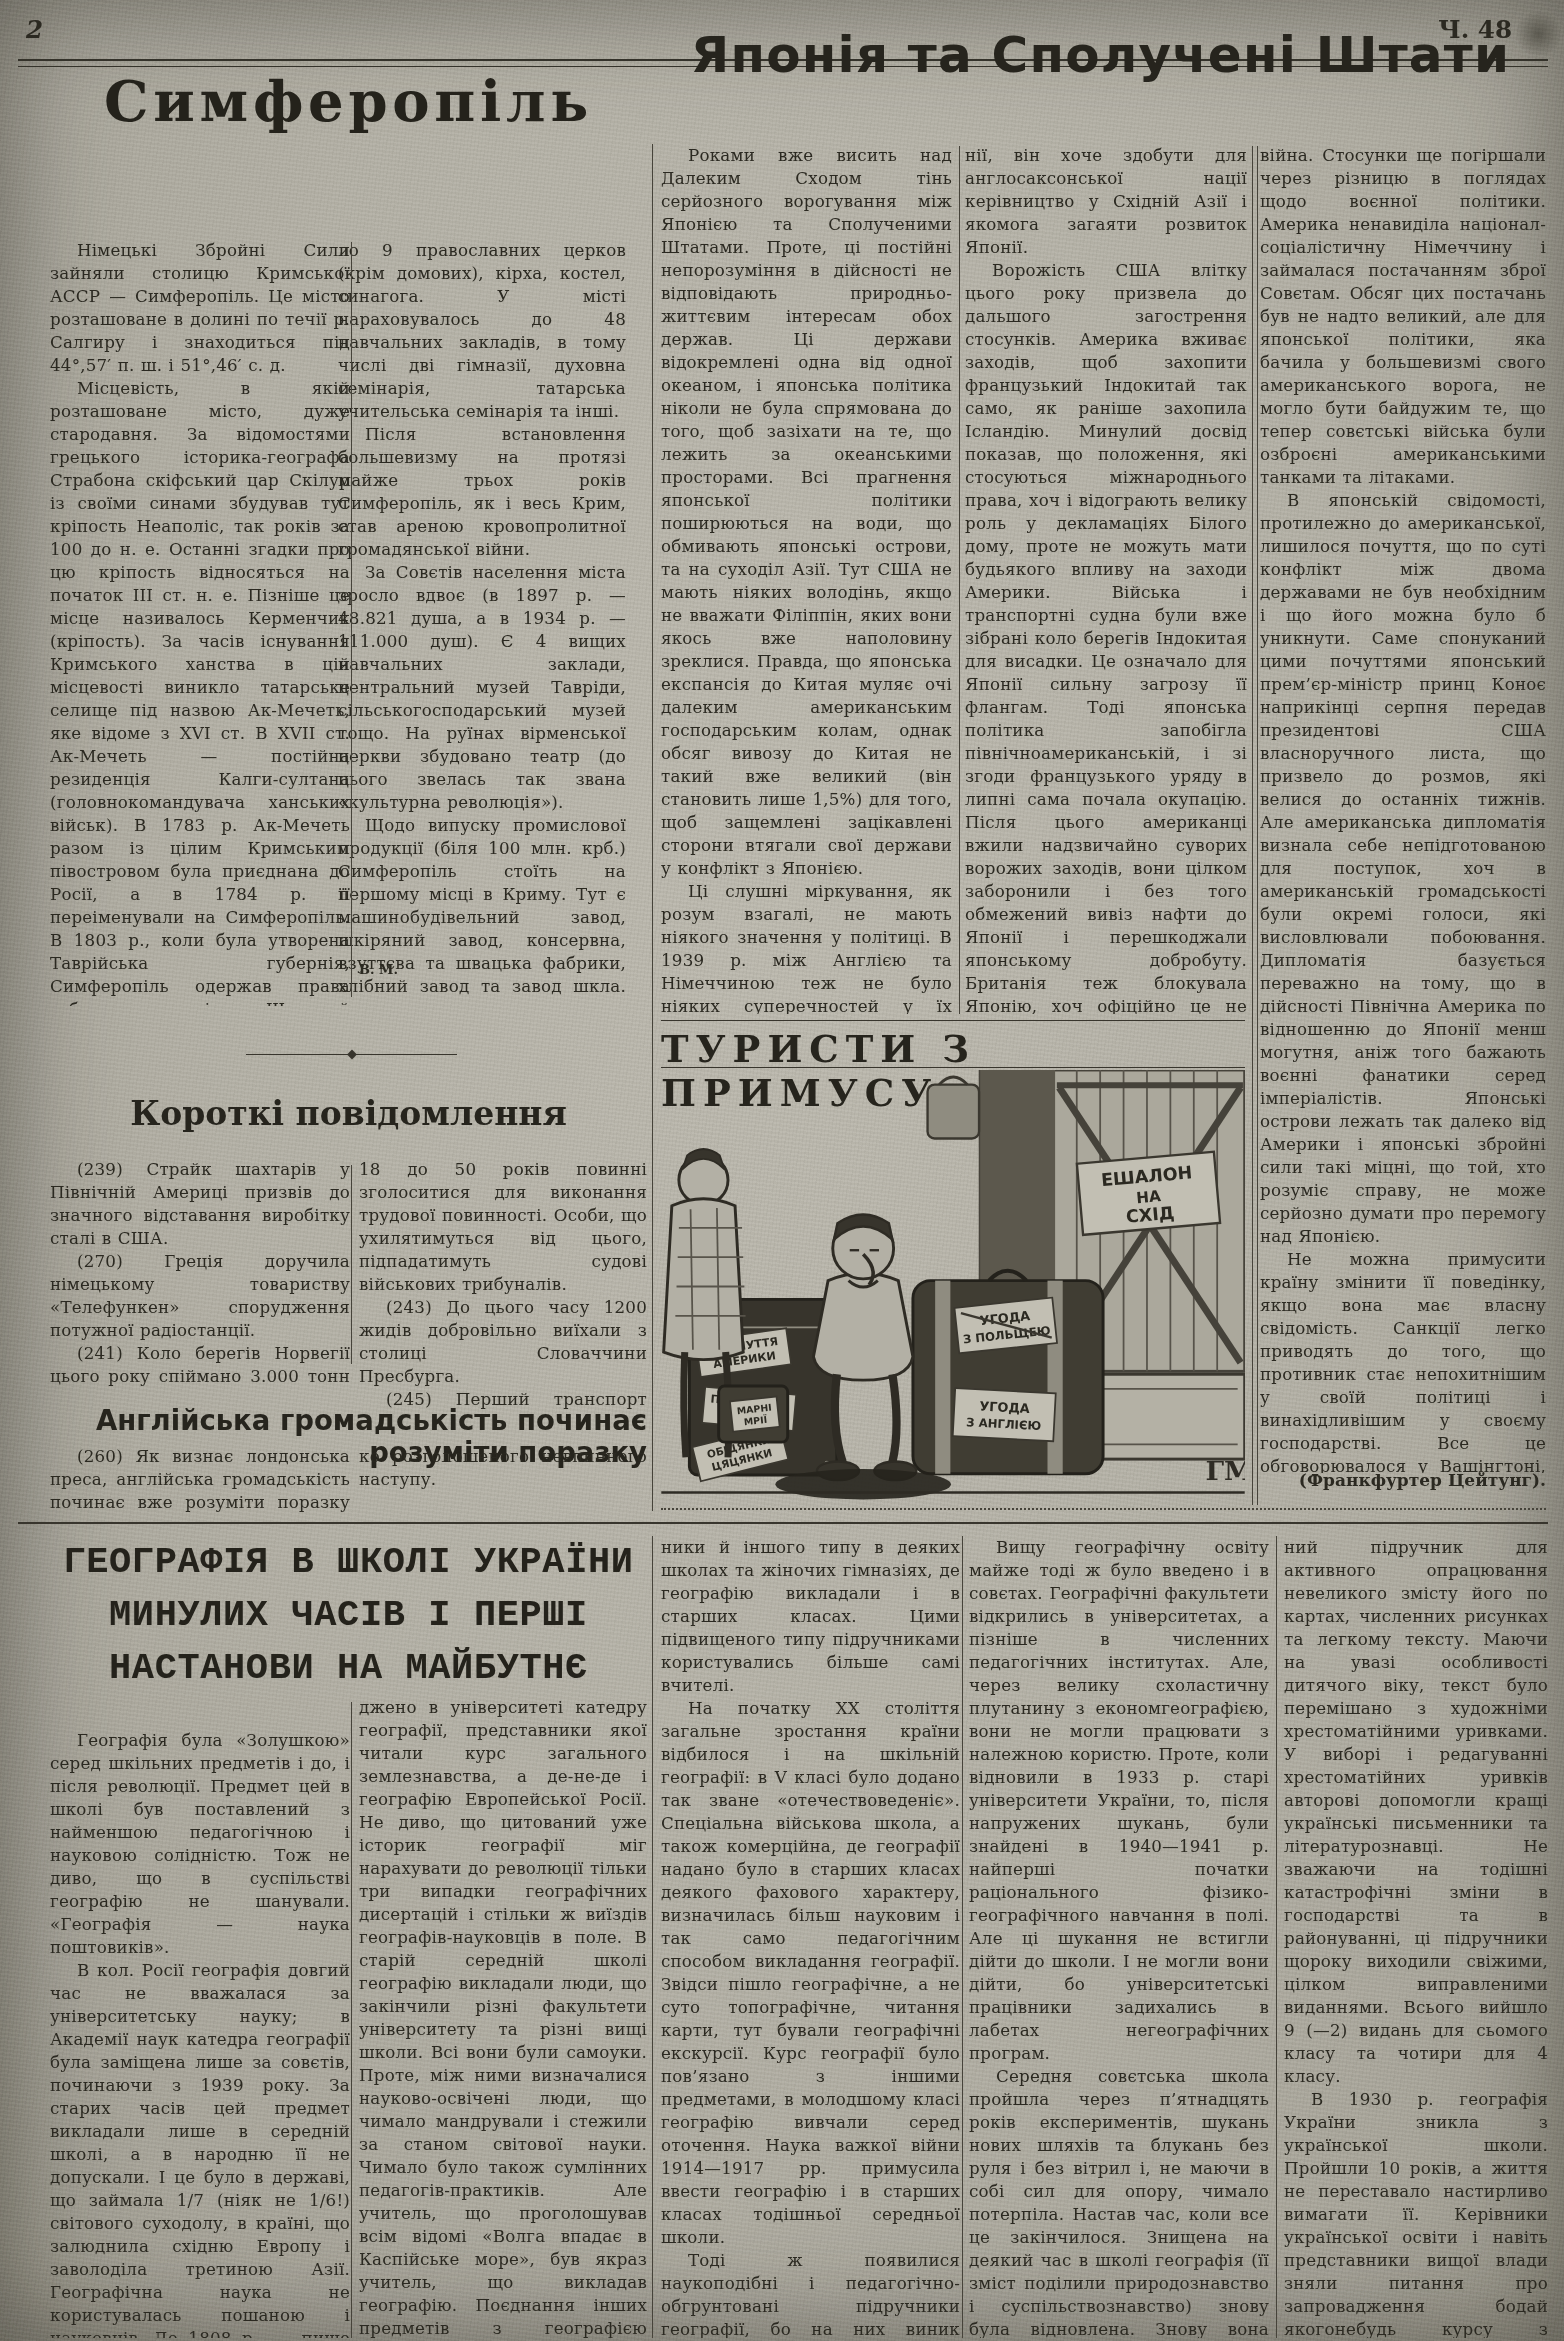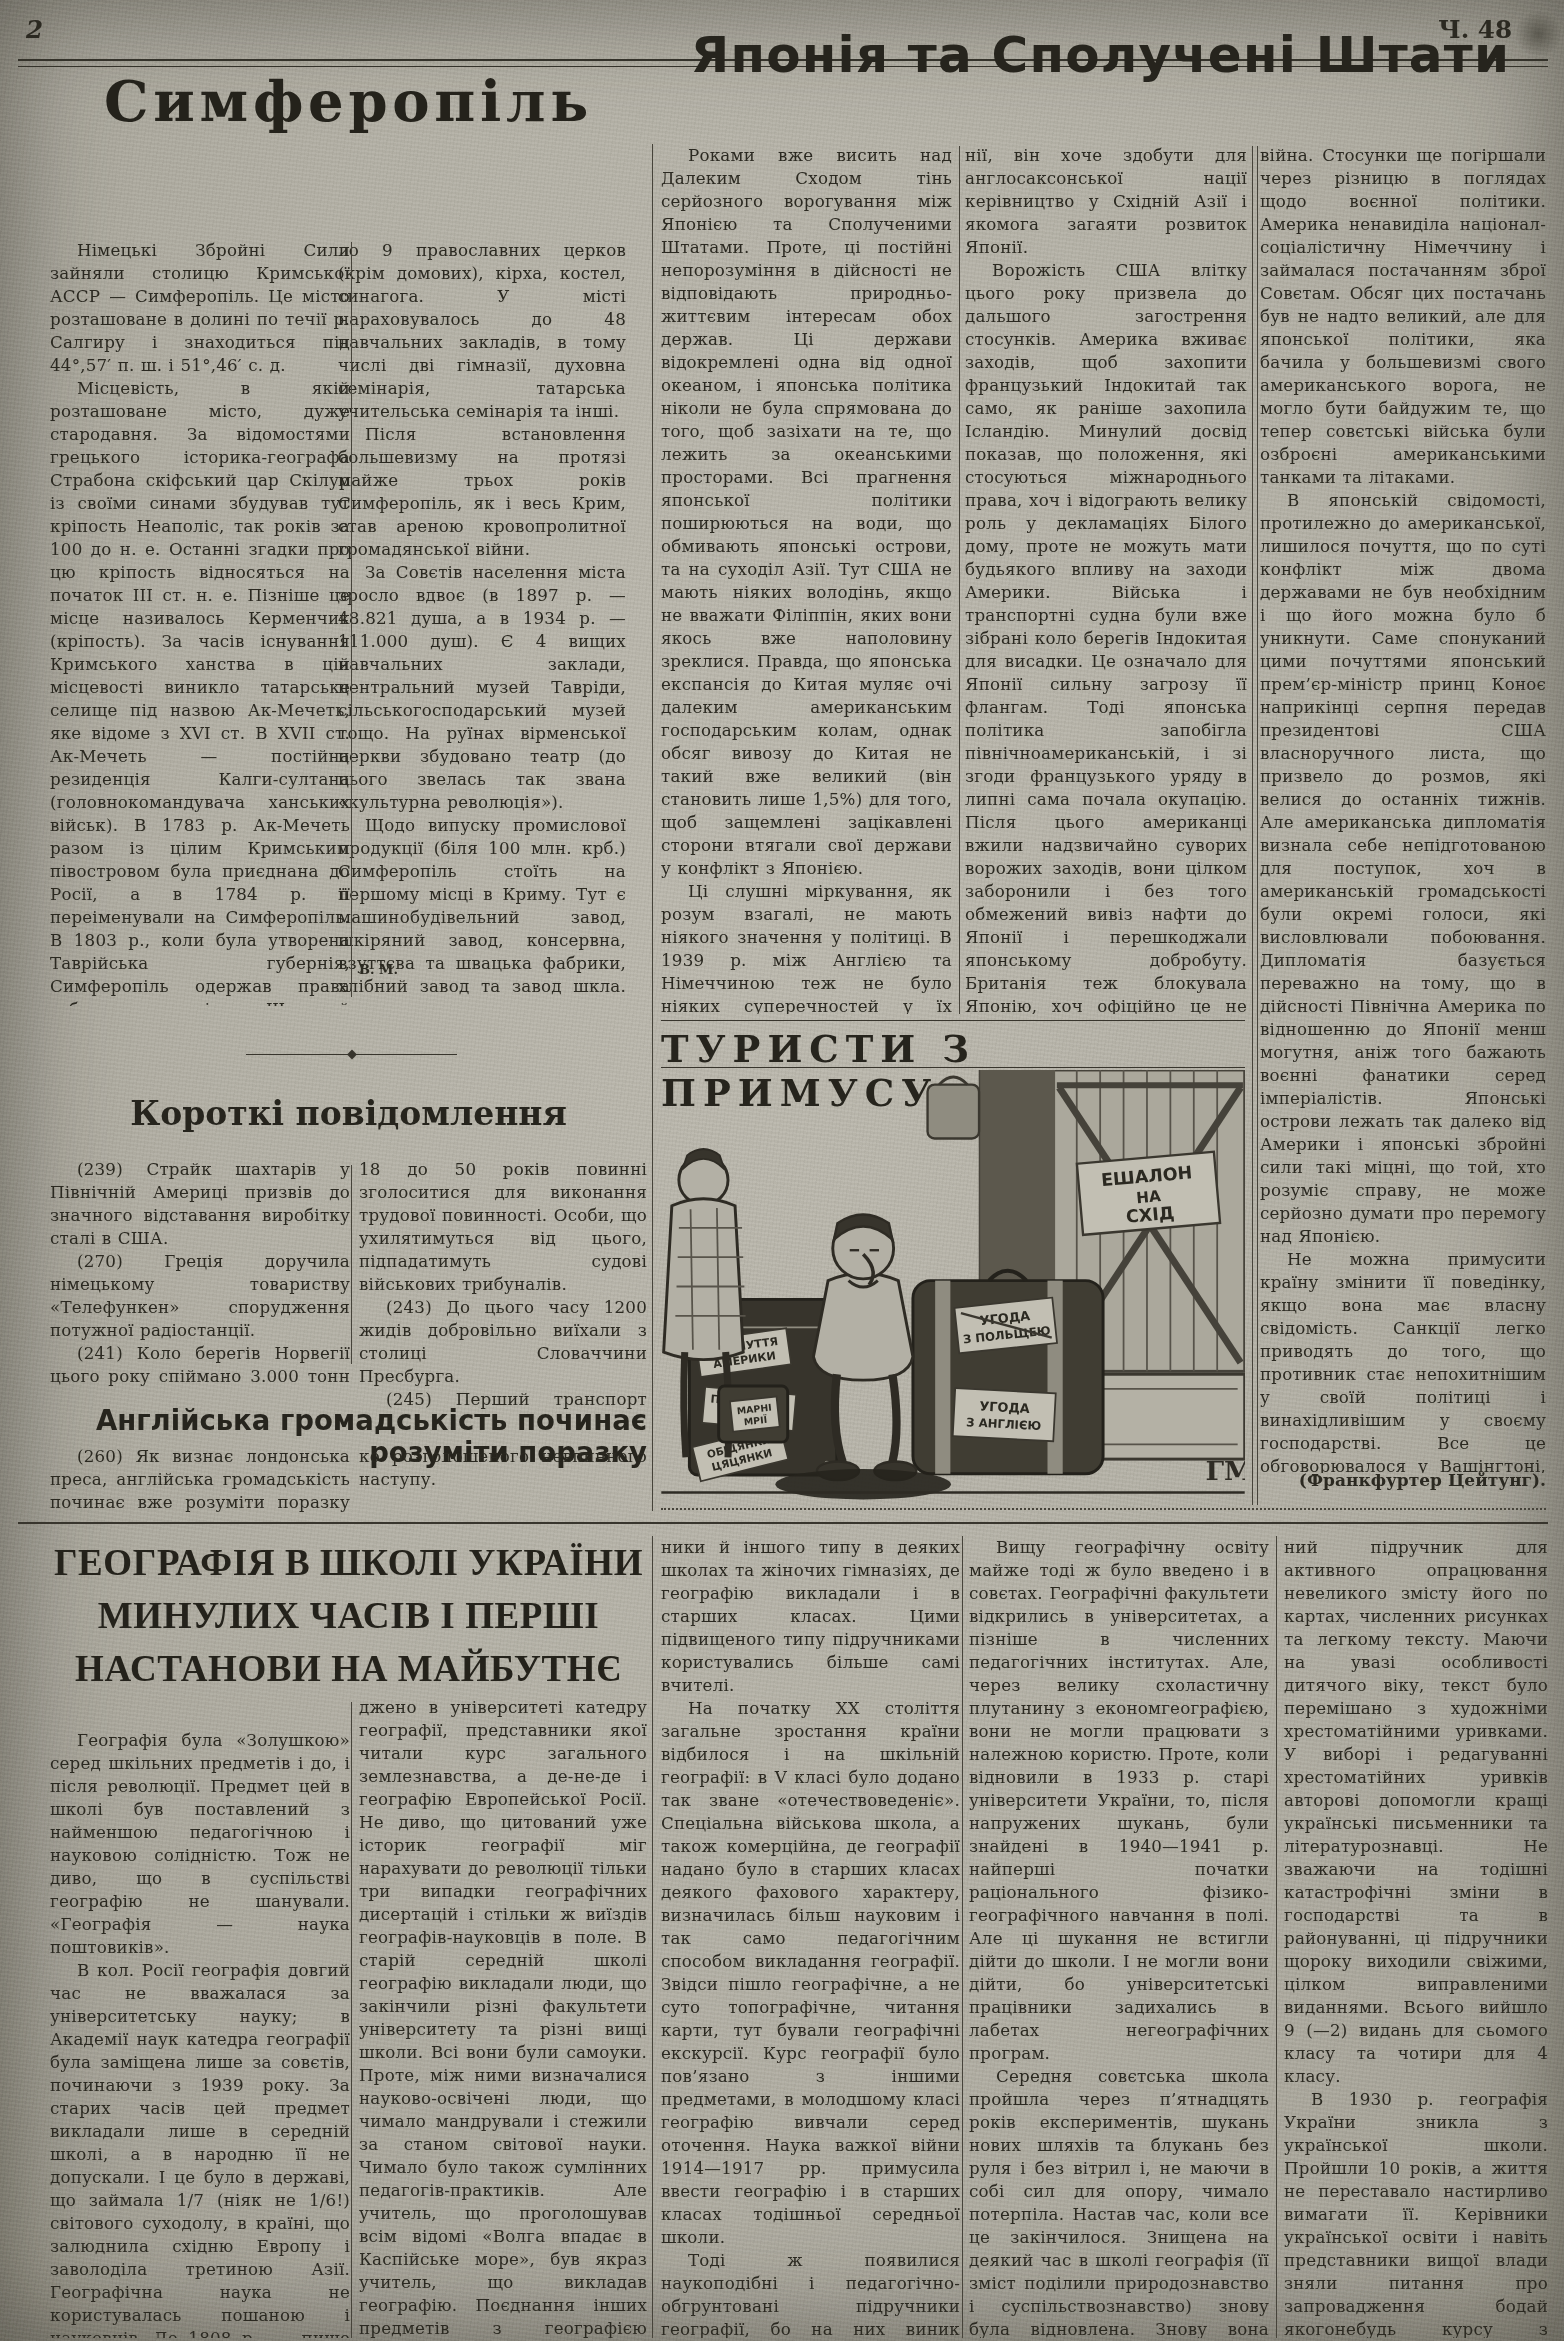--- a/index.html
+++ b/index.html
@@ -19,21 +19,21 @@
   .rule-top{left:17.6px;top:59px;width:1530px;height:5.3px;border-top:2.3px solid #34322a;border-bottom:1.2px solid #34322a;}
   
   .h-simf{left:50px;top:68px;width:597px;text-align:center;font-size:56px;
     font-weight:bold;letter-spacing:4.7px;color:#24221b;}
   .h-japan{left:655px;top:26px;width:891px;text-align:center;font-size:50px;font-weight:bold;
     font-family:"DejaVu Sans",sans-serif;letter-spacing:1.2px;color:#26241d;}
   .h-shorts{left:50px;top:1094px;width:597px;text-align:center;font-size:33px;font-weight:bold;color:#26241d;}
   .h-english{left:50px;top:1404px;width:597px;text-align:right;font-size:27.5px;font-weight:bold;
     font-family:"DejaVu Sans",sans-serif;color:#26241d;}
   .h-geo{left:50px;top:1536px;width:597px;text-align:center;font-size:37px;line-height:53px;
-    font-weight:bold;font-family:Liberation Serif, serif;letter-spacing:0.6px;color:#24221b;}
+    font-weight:bold;font-family:Liberation Mono, monospace;letter-spacing:0.6px;color:#24221b;}
   
   .col{position:absolute;text-align:justify;font-size:16.7px;line-height:23px;
     letter-spacing:0.2px;word-spacing:0.9px;overflow:hidden;}
   .para{margin:0;text-indent:27px;}
   .para.cont{text-indent:0;}
   .sig{margin:3.5px 35px 0 0;text-align:left;font-weight:bold;font-size:13px;}
   .src{margin:5.9px 5.9px 0 0;text-align:right;font-weight:bold;font-size:17px;}
   
   .vrule{position:absolute;width:1.2px;background:#46433a;}
   .vrule.dbl{width:4.1px;background:transparent;border-left:1.2px solid #46433a;border-right:1.2px solid #46433a;}

